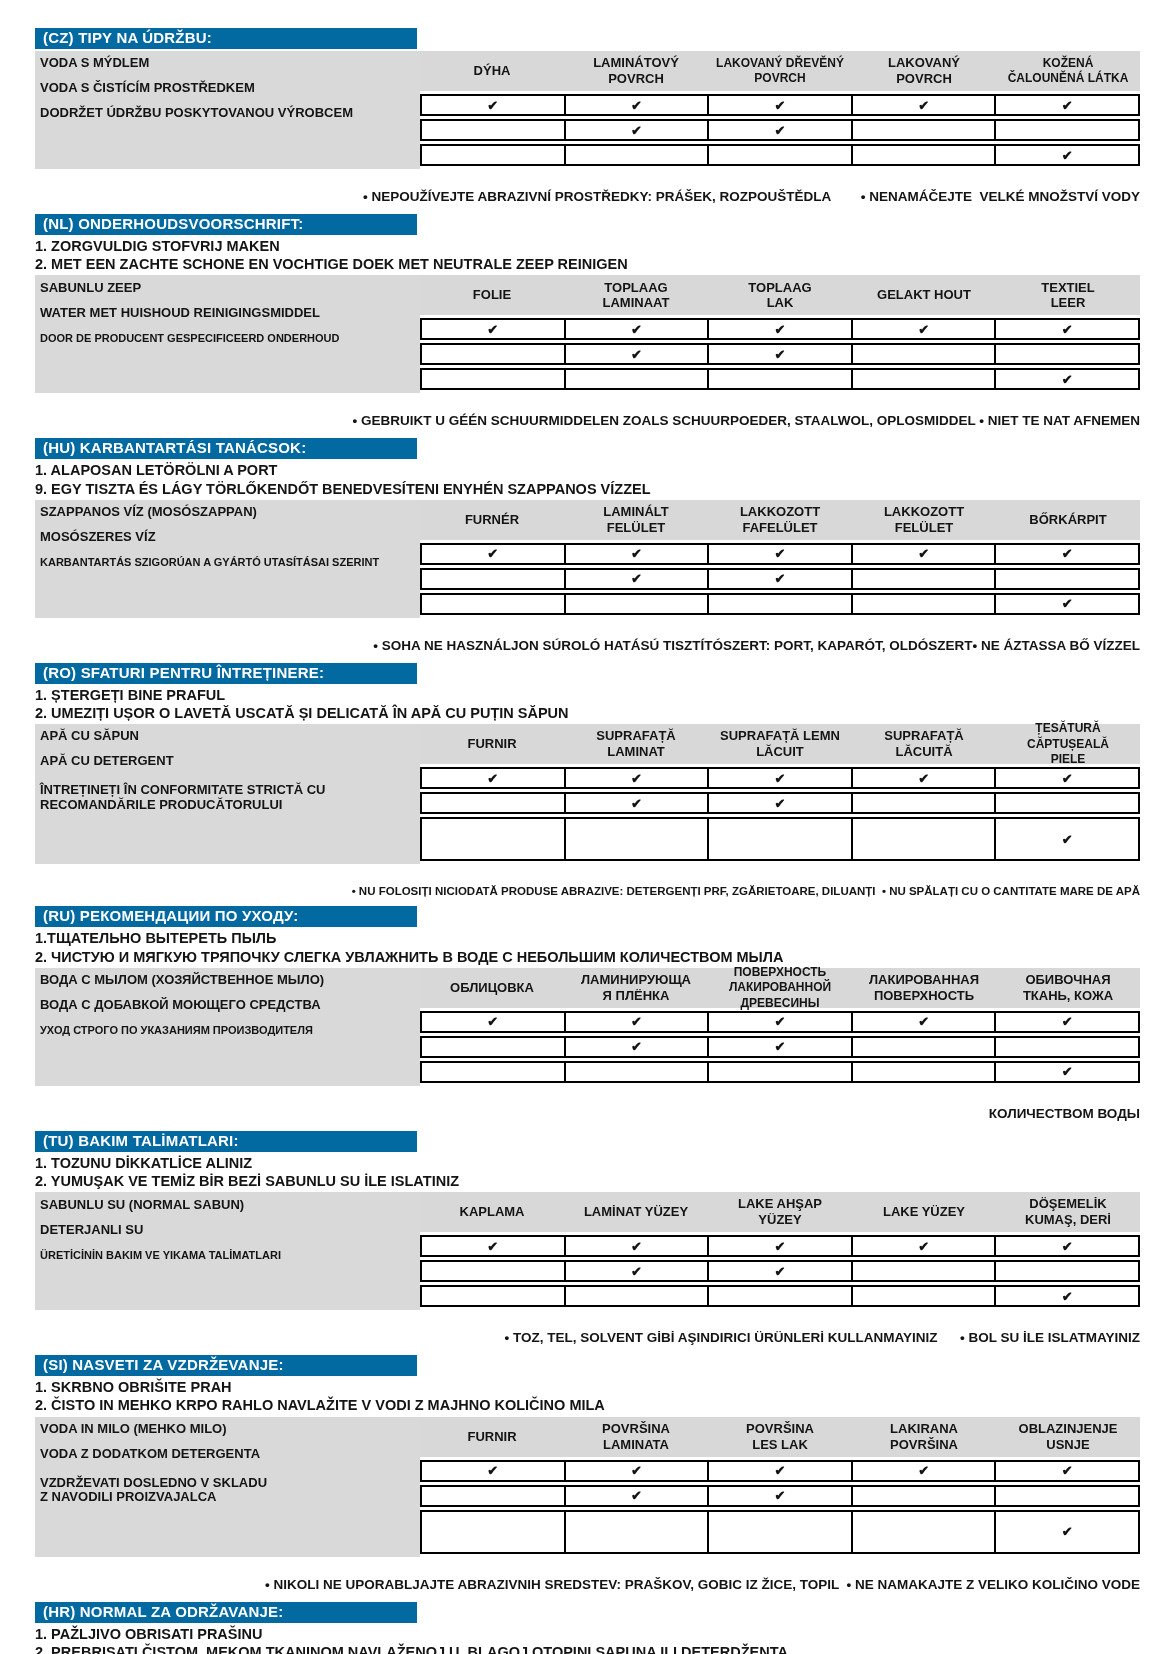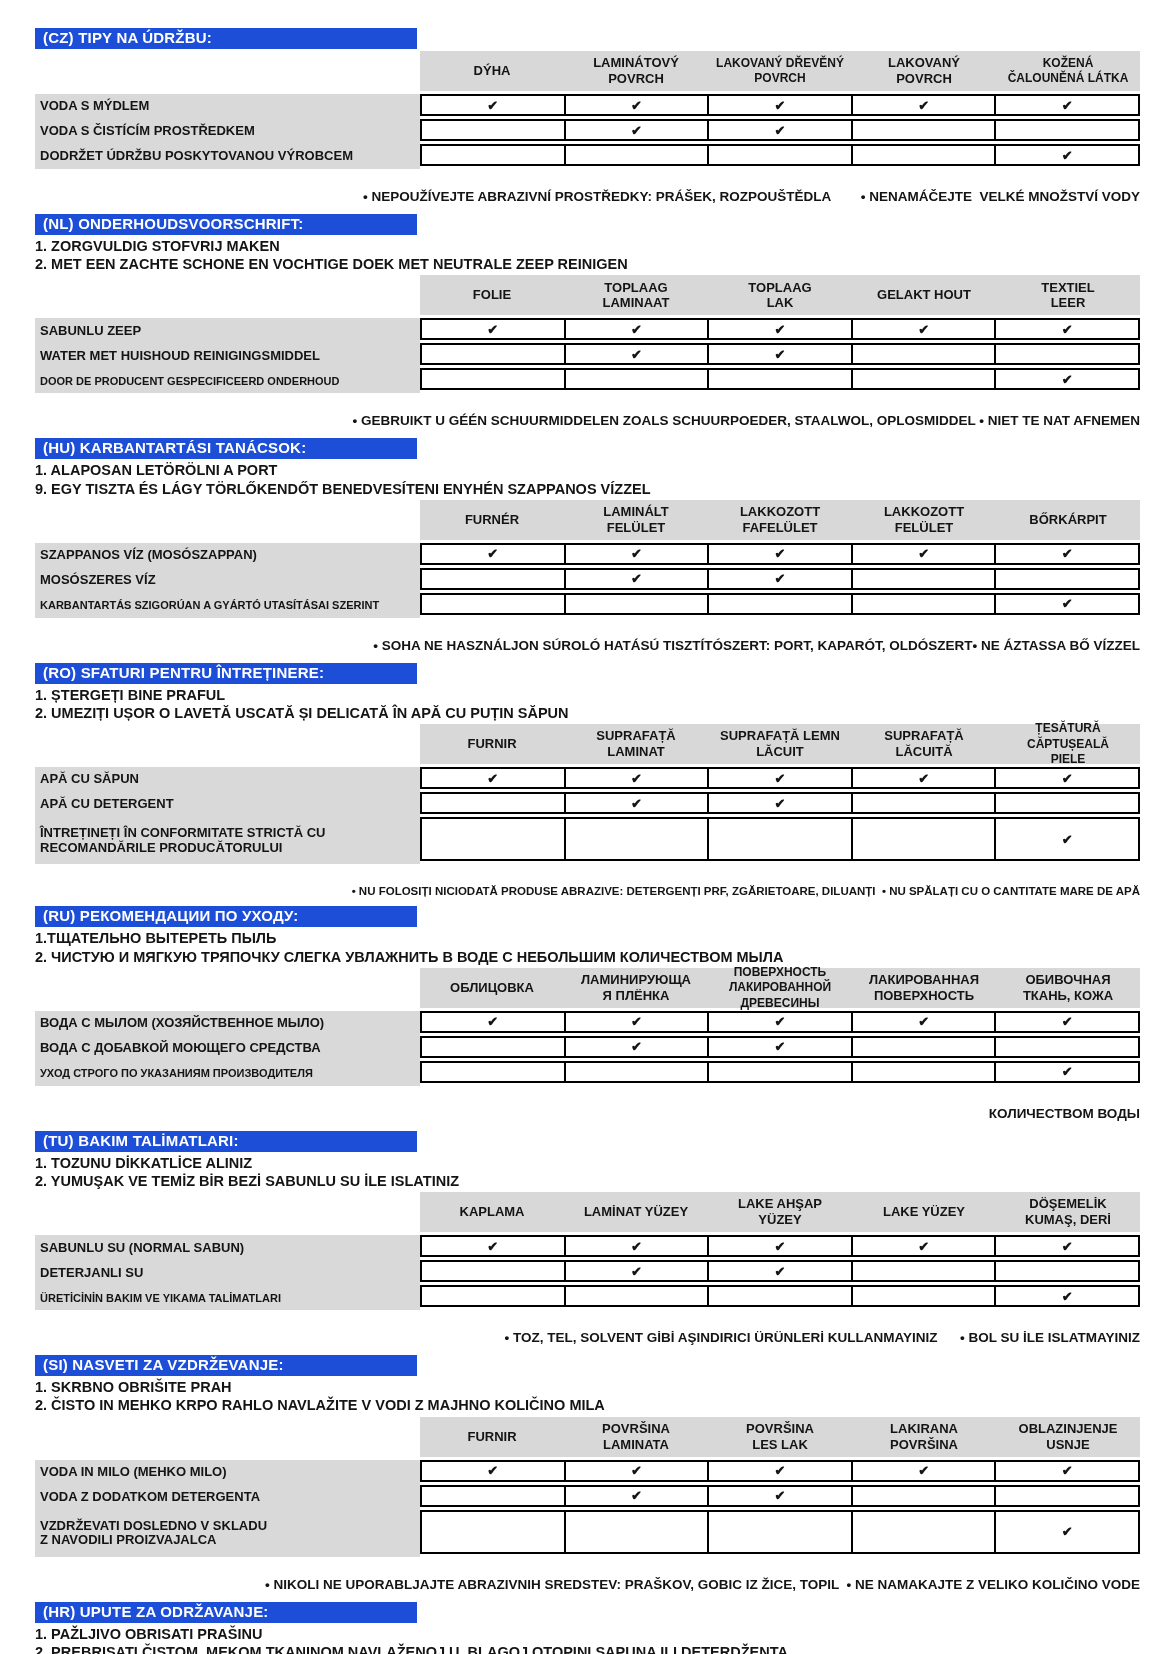--- a/index.html
+++ b/index.html
@@ -3,27 +3,27 @@
 <meta charset="utf-8">
 <style>
   * { margin:0; padding:0; box-sizing:border-box; }
   body {
     width:1165px; background:#ffffff; color:#141414;
     font-family:"Liberation Sans", sans-serif;
   }
   .page { padding:28px 25px 10px 35px; }
   .section { margin-bottom:7px; }
   .sec-bar {
-    background:#1d4ed8; color:#ffffff; font-weight:700; font-size:15px;
+    background:#0369a1; color:#ffffff; font-weight:700; font-size:15px;
     width:382px; padding:1px 8px 3px; letter-spacing:.2px; margin-bottom:2px;
   }
   .steps { margin-bottom:2px; }
   .step { font-weight:700; font-size:14.5px; line-height:1.26; white-space:pre-wrap; }
   .tbl { display:flex; width:1105px; }
-  .left-col { flex:0 0 385px; display:flex; flex-direction:column;justify-content:center; }
+  .left-col { flex:0 0 385px; display:flex; flex-direction:row;justify-content:center; }
   .left-spacer { height:43px; }
   .labels { background:#d9d9d9; flex:1; padding-left:5px; }
   .rlabel {
     height:25px; display:flex; align-items:center; font-weight:700; font-size:13px;
     line-height:1.12; white-space:pre-line;
   }
   .rlabel.tall { height:47px; }
   .rlabel.small { font-size:11px; }
   .right-col { flex:1; display:flex; flex-direction:column; }
   .hdr-band { display:flex; background:#d8d8d8; height:40px; margin-bottom:3px; }
@@ -548,21 +548,21 @@
               </div>
             </div>
       </div>
     </div>
     <div class="notes">
           <div class="note">• NIKOLI NE UPORABLJAJTE ABRAZIVNIH SREDSTEV: PRAŠKOV, GOBIC IZ ŽICE, TOPIL  • NE NAMAKAJTE Z VELIKO KOLIČINO VODE</div>
         </div>
   </div>
 
   <div class="section">
-    <div class="sec-bar">(HR) UPUTE  ZA  ODRŽAVANJE:</div>
+    <div class="sec-bar">(HR) NORMAL  ZA  ODRŽAVANJE:</div>
     <div class="steps">
           <div class="step">1. PAŽLJIVO OBRISATI PRAŠINU</div>
           <div class="step">2. PREBRISATI ČISTOM, MEKOM TKANINOM NAVLAŽENOJ U  BLAGOJ OTOPINI SAPUNA ILI DETERDŽENTA</div>
         </div>
     <div class="tbl">
       <div class="left-col">
         <div class="left-spacer"></div>
         <div class="labels">
               <div class="rlabel">OTPINA SAPUNA</div>
             </div>

